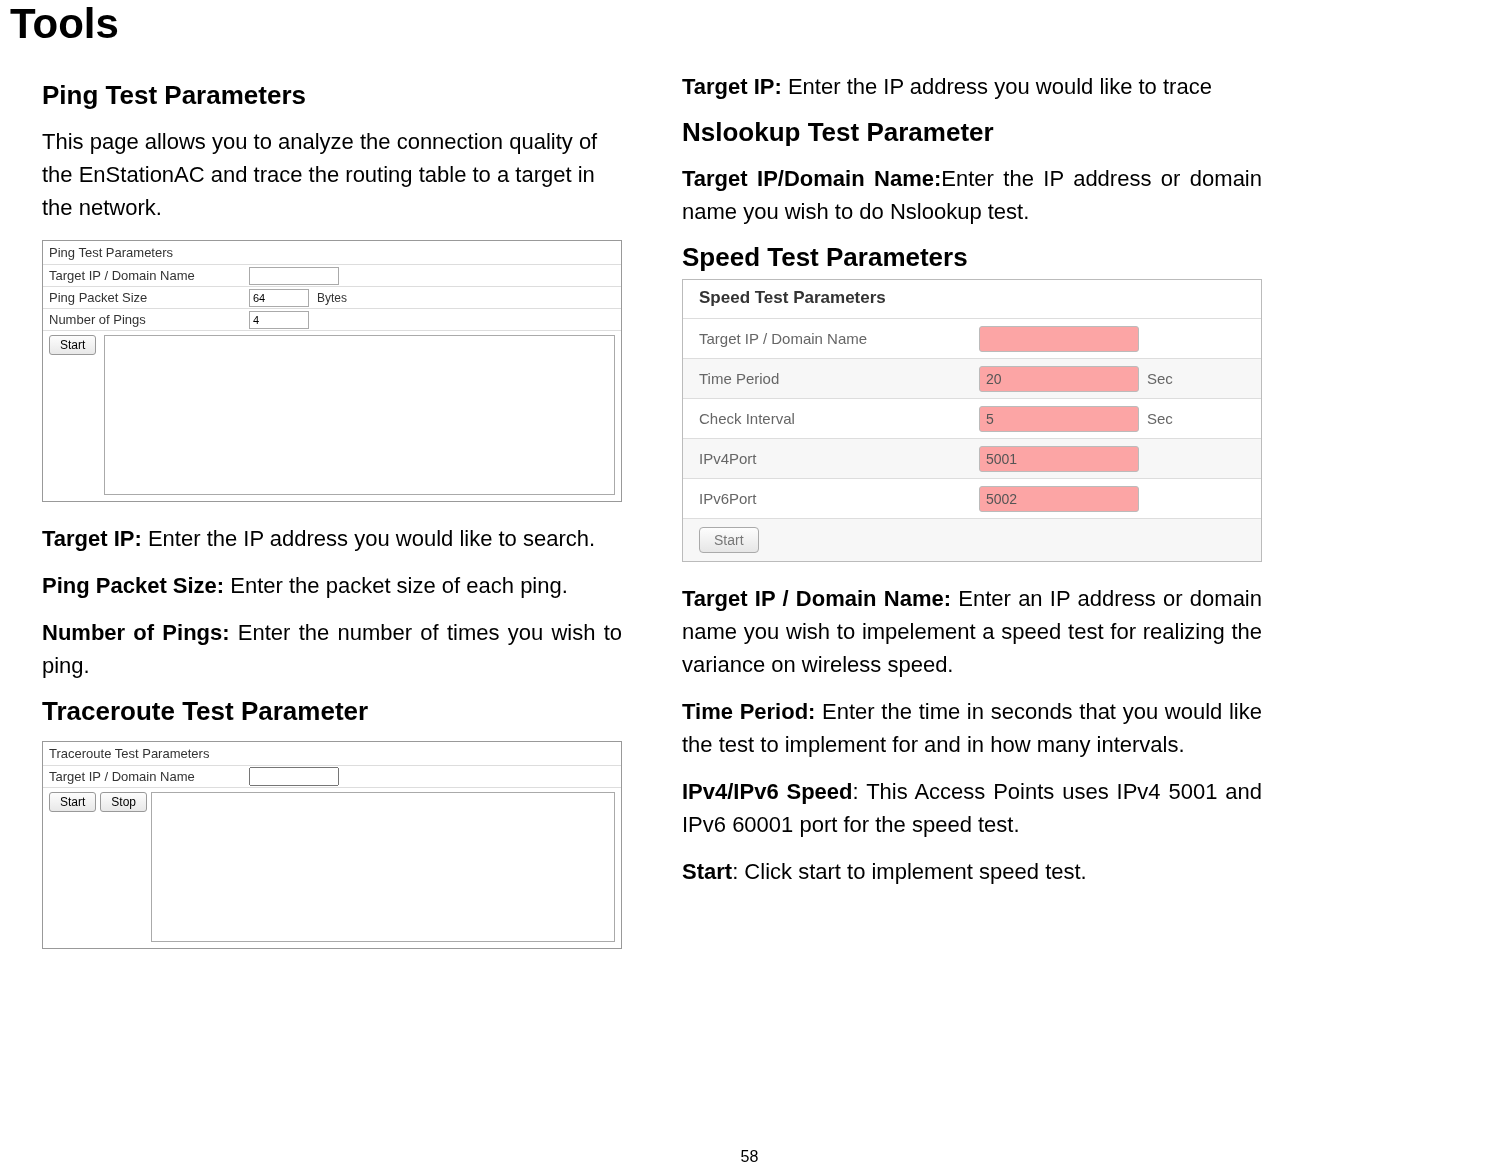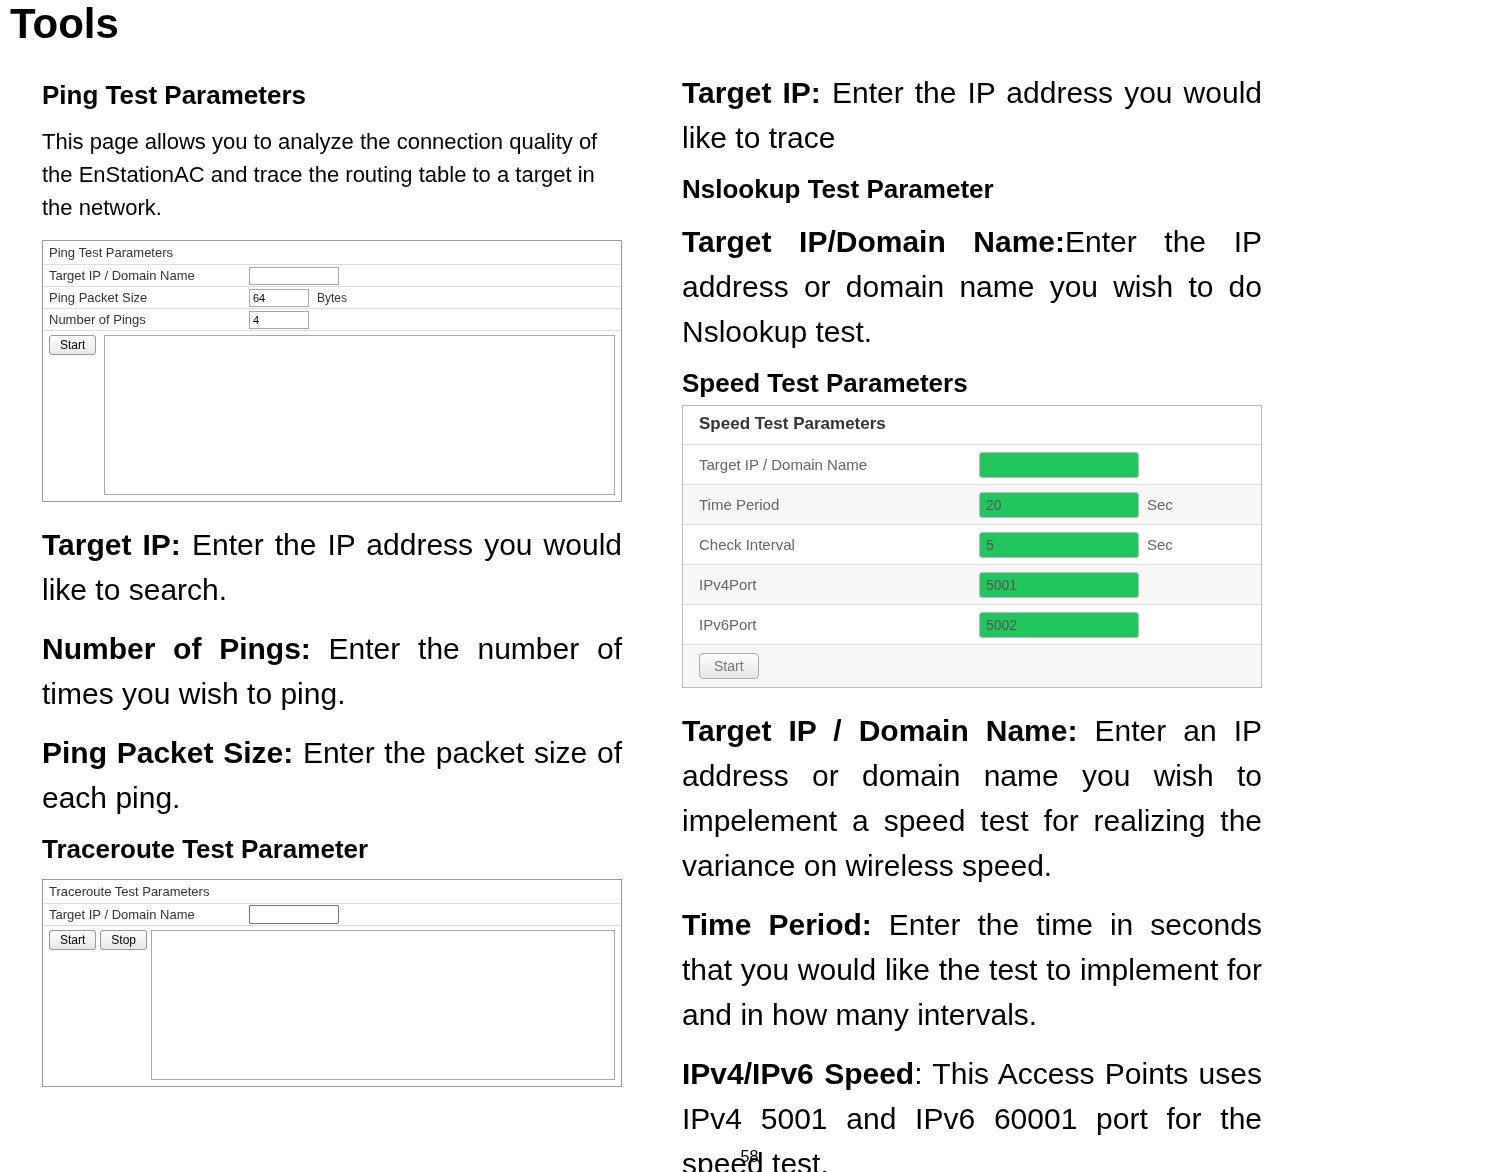--- a/index.html
+++ b/index.html
@@ -32,21 +32,21 @@
     font-weight: 700;
     margin-bottom: 14px;
     margin-top: 14px;
   }
   .body-text {
     font-size: 22px;
     line-height: 1.5;
     margin-bottom: 16px;
   }
   .def-text {
-    font-size: 30px;
+    font-size: 22px;
     line-height: 1.5;
     margin-bottom: 14px;
     text-align: justify;
   }
   .def-text .bold { font-weight: 700; }
 
   
   .ping-panel {
     border: 1px solid #999;
     margin-bottom: 20px;
@@ -161,21 +161,21 @@
   .speed-panel .srow:nth-child(odd) { background: #f7f7f7; }
   .speed-panel .slabel { width: 280px; color: #666; }
   .speed-panel .sinput {
     width: 160px;
     height: 26px;
     border: 1px solid #bbb;
     border-radius: 3px;
     font-size: 14px;
     padding: 0 6px;
     color: #555;
-    background: #22c55e;
+    background: #fca5a5;
   }
   .speed-panel .sunit { margin-left: 8px; color: #666; font-size: 15px; }
   .speed-panel .start-row {
     border-top: 1px solid #ddd;
     padding: 8px 16px;
     background: #f7f7f7;
   }
   .speed-panel .sbtn {
     font-size: 14px;
     padding: 4px 14px;
@@ -225,24 +225,24 @@
       <div class="bottom-row">
         <button class="btn-start">Start</button>
         <div class="output-box"></div>
       </div>
     </div>
 
     <p class="def-text">
       <span class="bold">Target IP:</span><span> Enter the IP address you would like to search.</span>
     </p>
     <p class="def-text">
+      <span class="bold">Ping Packet Size:</span><span> Enter the packet size of each ping.</span>
+    </p>
+    <p class="def-text">
       <span class="bold">Number of Pings:</span><span> Enter the number of times you wish to ping.</span>
-    </p>
-    <p class="def-text">
-      <span class="bold">Ping Packet Size:</span><span> Enter the packet size of each ping.</span>
     </p>
 
     <h2 class="section-heading">Traceroute Test Parameter</h2>
 
     <div class="trace-panel">
       <div class="panel-title">Traceroute Test Parameters</div>
       <div class="form-row">
         <div class="form-label">Target IP / Domain Name</div>
         <input class="form-input" style="width: 90px;">
       </div>

